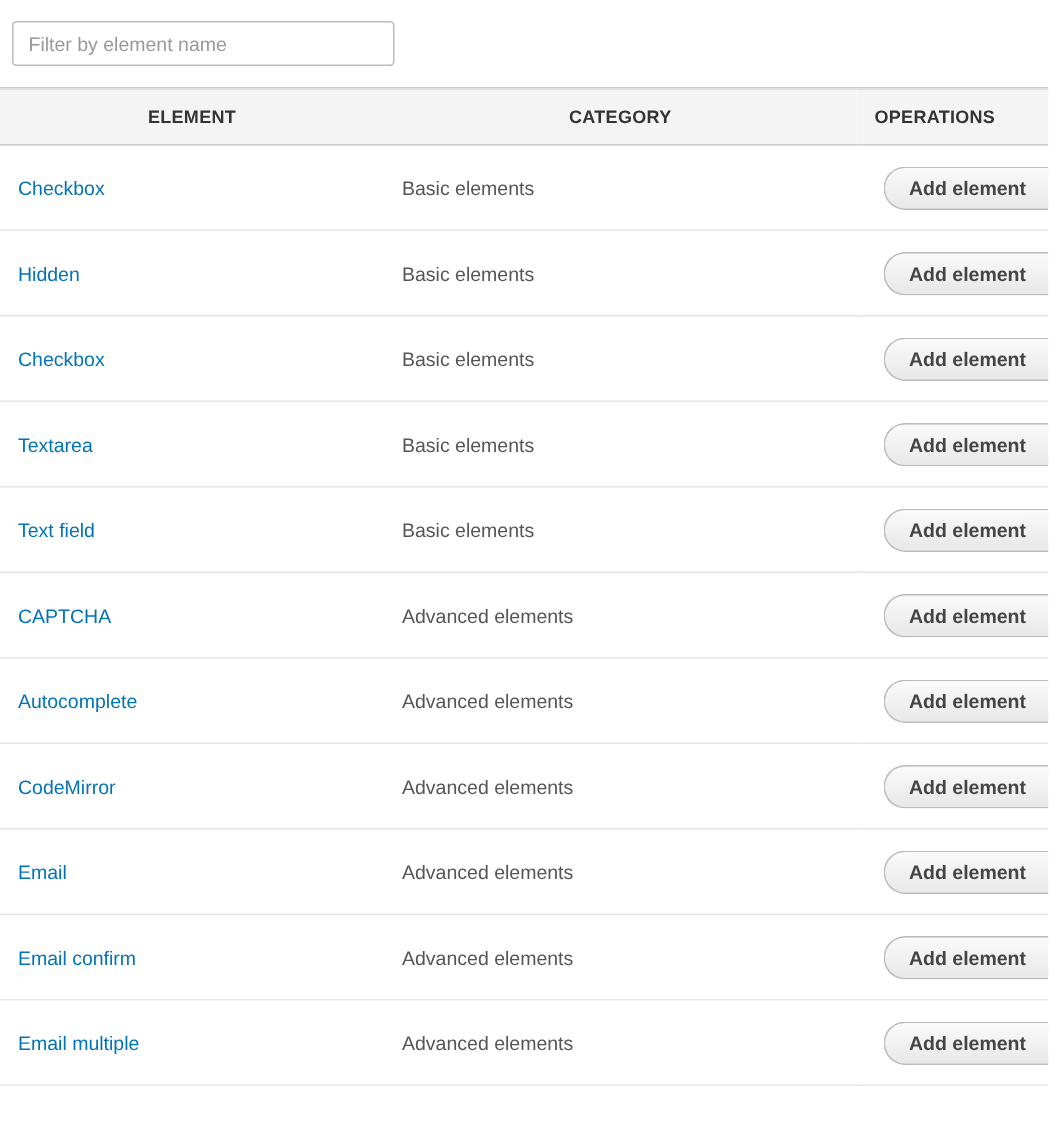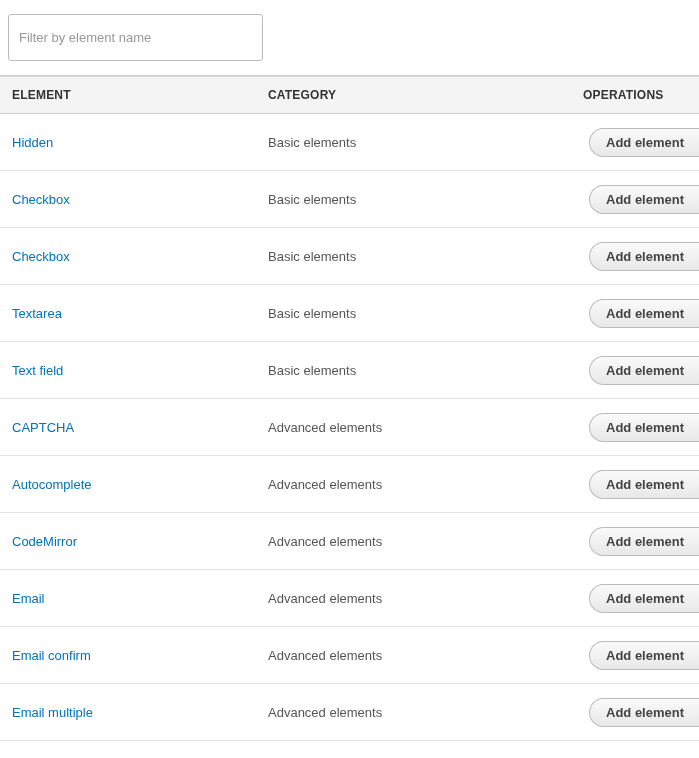--- a/index.html
+++ b/index.html
@@ -12,21 +12,21 @@
       font-size: 13px;
       color: #333;
       background: #fff;
       width: 699px;
     }
     .filter-wrapper {
       padding: 14px 0 14px 8px;
     }
     .filter-input {
       width: 255px;
-      height: 47px;
+      height: 30px;
       padding: 6px 10px;
       border: 1px solid #bbb;
       border-radius: 3px;
       font-size: 13px;
       color: #333;
       outline: none;
     }
     .filter-input::placeholder {
       color: #999;
     }
@@ -36,21 +36,21 @@
     table {
       width: 100%;
       border-collapse: collapse;
     }
     thead tr {
       background: #f4f4f4;
       border-top: 1px solid #ddd;
       border-bottom: 1px solid #ccc;
     }
     thead th {
-      text-align: left;
+      text-align: center;
       font-weight: bold;
       font-size: 12px;
       color: #333;
       padding: 11px 12px;
       text-transform: uppercase;
       letter-spacing: 0.2px;
     }
     thead th.col-element {
       width: 256px;
     }
@@ -106,26 +106,26 @@
   <table>
     <thead>
       <tr>
         <th class="col-element">ELEMENT</th>
         <th class="col-category">CATEGORY</th>
         <th class="col-operations">OPERATIONS</th>
       </tr>
     </thead>
     <tbody id="table-body">
     <tr>
-          <td><a class="element-link">Hidden</a></td>
+          <td><a class="element-link">Checkbox</a></td>
           <td>Basic elements</td>
           <td class="cell-operations"><button class="add-button">Add element</button></td>
         </tr>
         <tr>
-          <td><a class="element-link">Checkbox</a></td>
+          <td><a class="element-link">Hidden</a></td>
           <td>Basic elements</td>
           <td class="cell-operations"><button class="add-button">Add element</button></td>
         </tr>
         <tr>
           <td><a class="element-link">Checkbox</a></td>
           <td>Basic elements</td>
           <td class="cell-operations"><button class="add-button">Add element</button></td>
         </tr>
         <tr>
           <td><a class="element-link">Textarea</a></td>

